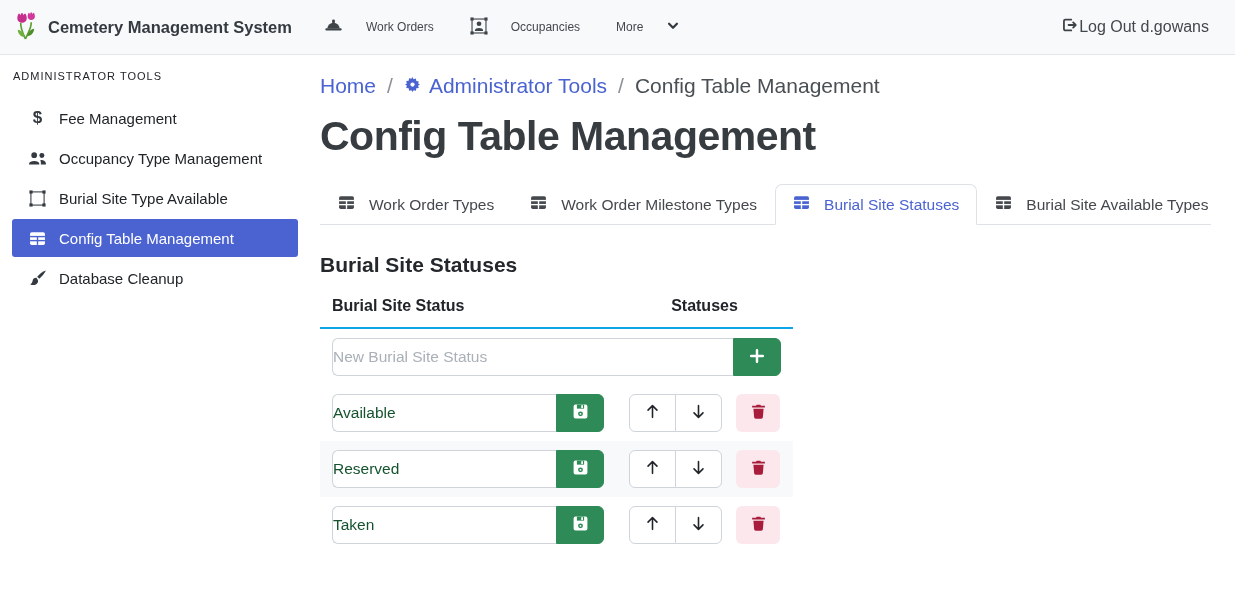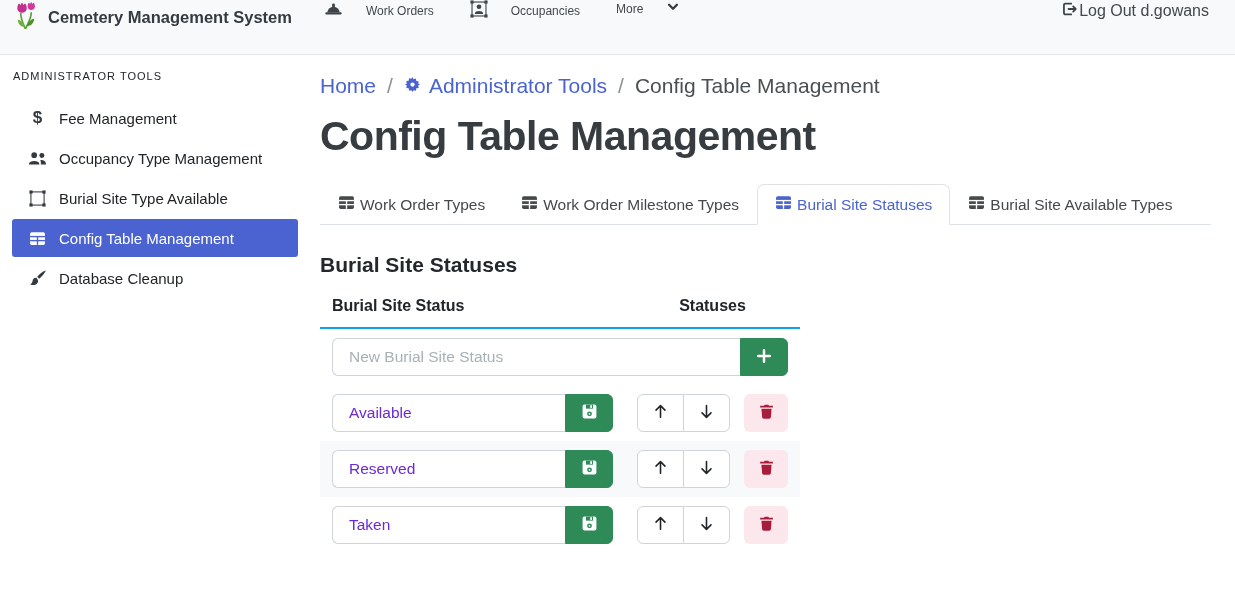--- a/index.html
+++ b/index.html
@@ -5,21 +5,21 @@
   * { box-sizing: border-box; }
   html,body { margin:0; padding:0; }
   body {
     width:1235px; height:591px; overflow:hidden;
     font-family:"Liberation Sans","DejaVu Sans",sans-serif;
     color:#212529; background:#fff;
   }
   button { font-family:inherit; }
 
   
-  .navbar { height:55px; display:flex; align-items:flex-start;
+  .navbar { height:55px; display:flex; align-items:center;
     background:#f8f9fa; border-bottom:1px solid #e4e7ea; padding:0 26px 0 13px; }
   .brand { display:flex; align-items:center; gap:10px; font-weight:700;
     font-size:16.5px; color:#343a40; margin-right:32px; cursor:pointer; }
   .nav-link { display:flex; align-items:center; gap:23px; font-size:12px;
     color:#43484d; margin-right:36px; cursor:pointer; white-space:nowrap; }
   .logout { margin-left:auto; display:flex; align-items:center; gap:1px;
     font-size:16px; color:#43484d; cursor:pointer; margin-right:0; }
 
   
   .layout { display:flex; align-items:flex-start; }
@@ -39,40 +39,40 @@
   .breadcrumb { display:flex; align-items:center; gap:11px; font-size:21px; margin-top:3px; }
   .bc-link { color:#4a63d0; display:flex; align-items:center; gap:8px; cursor:pointer; text-decoration:none; }
   .bc-sep { color:#8a9096; }
   .bc-current { color:#4a4f54; }
 
   .page-title { font-size:41px; font-weight:600; color:#373c41;
     margin:15px 0 24px; letter-spacing:-0.5px; }
 
   
   .tabs { display:flex; border-bottom:1px solid #dee2e6; }
-  .tab { display:flex; align-items:center; gap:5px; padding:9px 17px;
+  .tab { display:flex; align-items:center; gap:14px; padding:9px 17px;
     font-size:15.5px; color:#45494e; cursor:pointer; margin-bottom:-1px;
     border:1px solid transparent; white-space:nowrap; }
   .tab.active { background:#fff; border-color:#dee2e6 #dee2e6 #fff #dee2e6;
     border-radius:7px 7px 0 0; color:#4a63d0; }
 
   .section-heading { font-size:21px; font-weight:700; color:#24282c; margin:28px 0 8px; }
 
   
   table.cfg { border-collapse:collapse; width:473px; margin-top:12px; }
   .cfg thead th { text-align:left; font-size:16px; color:#212529;
     padding:8px 12px 12px; border-bottom:2px solid #0ea5e9; }
   .cfg th.col-options { text-align:center; width:177px; }
   .cfg tbody td { padding:9px 12px; }
   .cfg tbody tr.striped { background:#f8f9fa; }
 
   .input-group { display:flex; height:38px; width:100%; }
   .input-group input { flex:1; min-width:0; border:1px solid #ced4da;
-    border-right:none; border-radius:6px 0 0 6px; padding:0 16px;
-    font-size:15.5px; color:#6d28d9; font-family:inherit; outline:none; background:#fff; }
+    border-right:none; border-radius:6px 0 0 6px; padding:0 0;
+    font-size:15.5px; color:#14532d; font-family:inherit; outline:none; background:#fff; }
   .input-group input::placeholder { color:#a9b0b6; }
   .btn-append { width:48px; flex:none; border:1px solid #2e8a57; background:#2e8a57;
     border-radius:0 6px 6px 0; display:flex; align-items:center; justify-content:center;
     cursor:pointer; padding:0; }
 
   .opts { display:flex; align-items:center; justify-content:center; gap:14px; }
   .btn-group { display:flex; }
   .btn-arrow { width:47px; height:38px; background:#fff; border:1px solid #ced4da;
     display:flex; align-items:center; justify-content:center; cursor:pointer; padding:0; }
   .btn-arrow.up { border-radius:6px 0 0 6px; }

